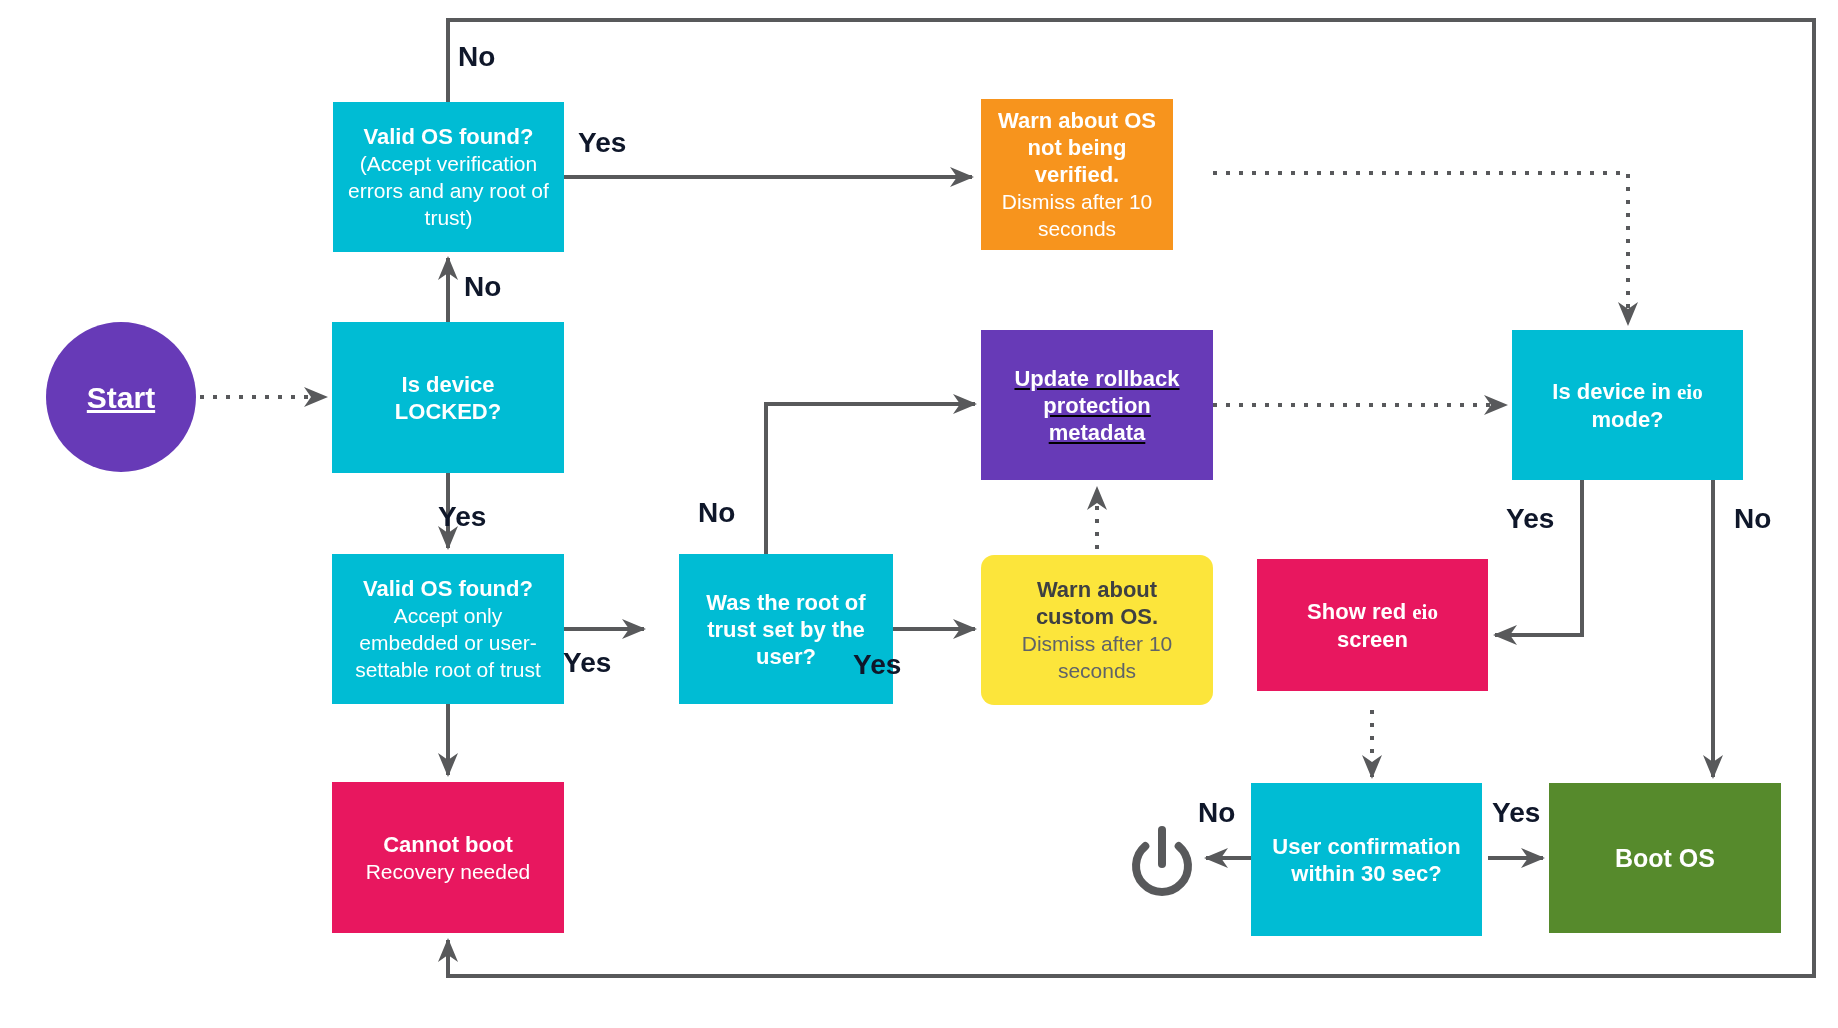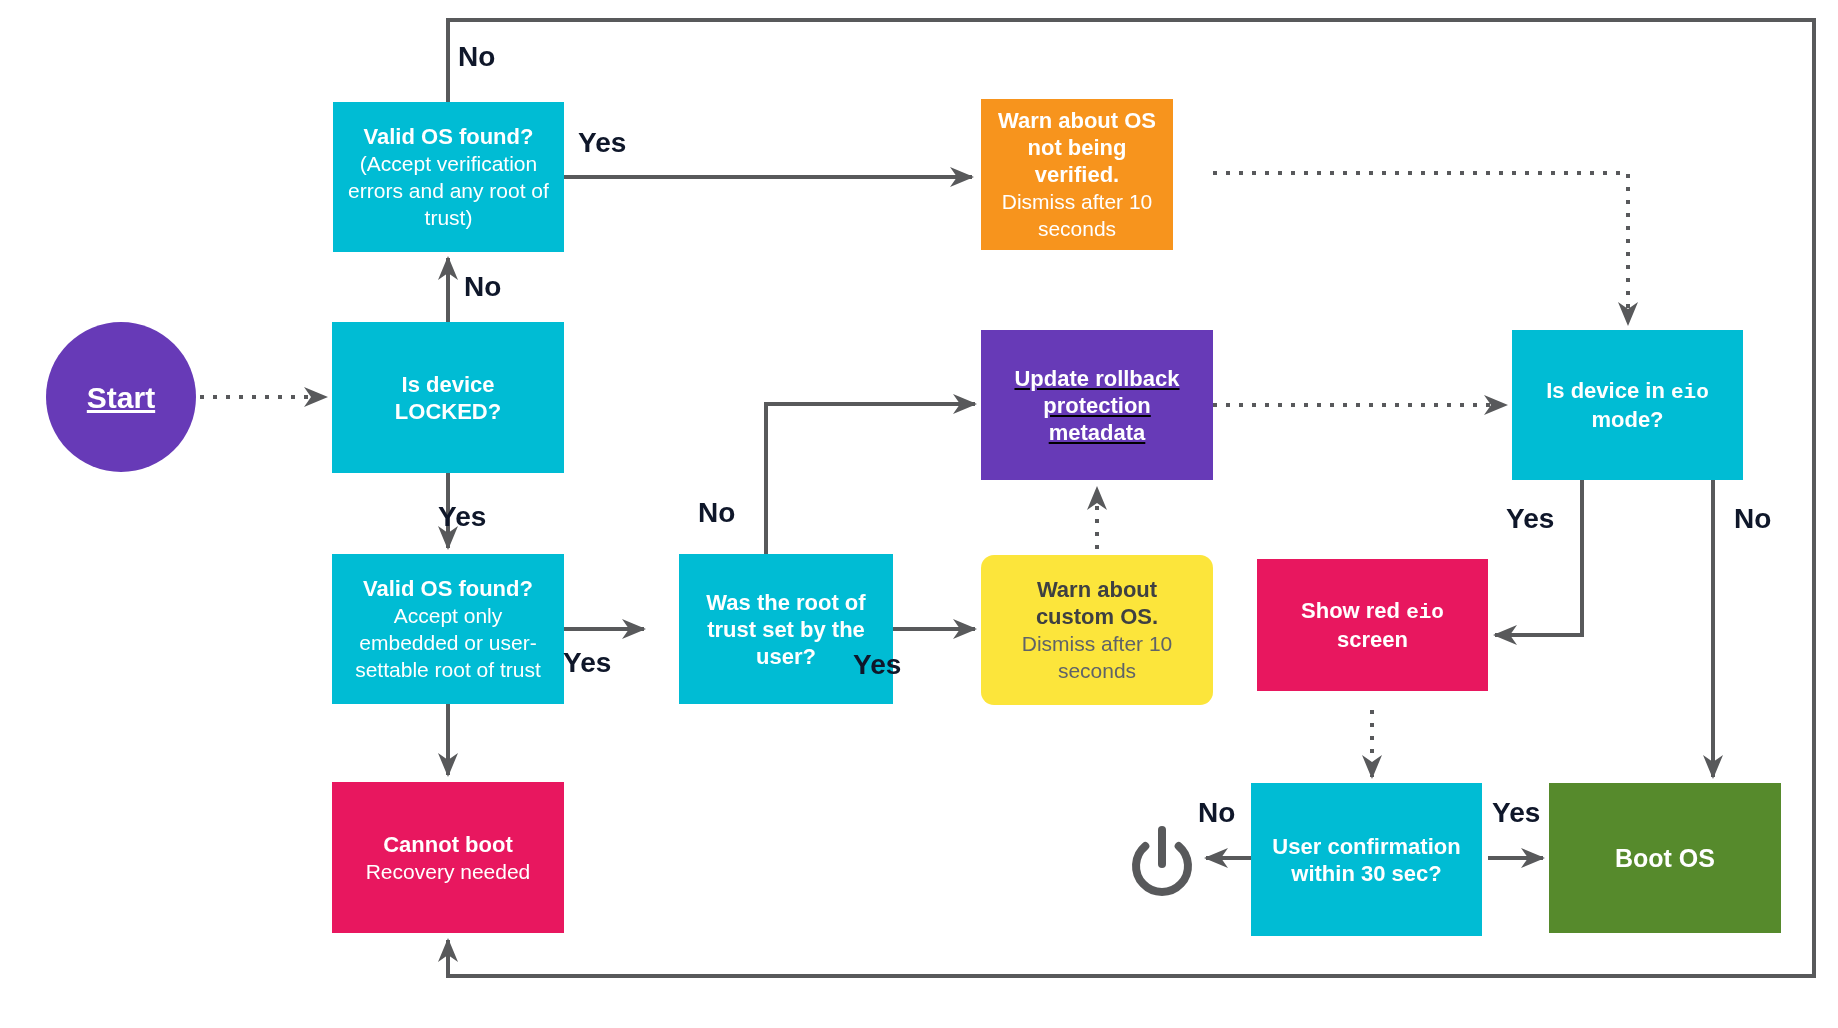--- a/index.html
+++ b/index.html
@@ -3,21 +3,21 @@
 <meta charset="utf-8">
 <style>
   html,body{margin:0;padding:0;background:#ffffff;}
   #stage{position:relative;width:1838px;height:1028px;background:#ffffff;overflow:hidden;
          font-family:"Liberation Sans",sans-serif;}
   #wires{position:absolute;left:0;top:0;width:1838px;height:1028px;}
   .node{position:absolute;display:flex;flex-direction:column;align-items:center;justify-content:center;
         text-align:center;box-sizing:border-box;padding:0 14px;}
   .node .title{font-weight:bold;font-size:22px;line-height:27px;color:#ffffff;}
   .node .subtitle{font-weight:normal;font-size:21px;line-height:27px;color:#ffffff;}
-  .mono{font-family:Liberation Mono, monospace;font-size:21px;}
+  .mono{font-family:Liberation Serif, serif;font-size:21px;}
   .cyan{background:#00BCD4;}
   .purplebox{background:#673AB7;}
   .orangebox{background:#F7941D;}
   .yellowbox{background:#FCE53B;}
   .pinkbox{background:#E8175F;}
   .greenbox{background:#568A2C;}
   #n-start{left:46px;top:322px;width:150px;height:150px;border-radius:50%;background:#673AB7;}
   #n-start .title{font-size:30px;text-decoration:underline;}
   #n-valid1{left:333px;top:102px;width:231px;height:150px;}
   #n-warn-unverified{left:981px;top:99px;width:192px;height:151px;}

